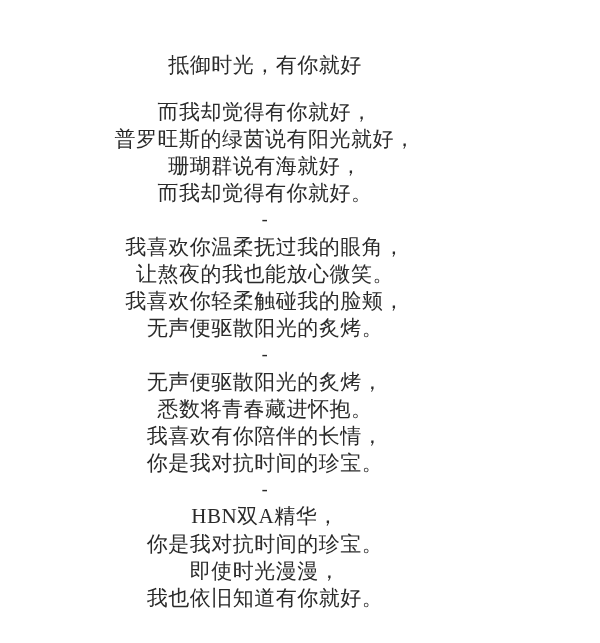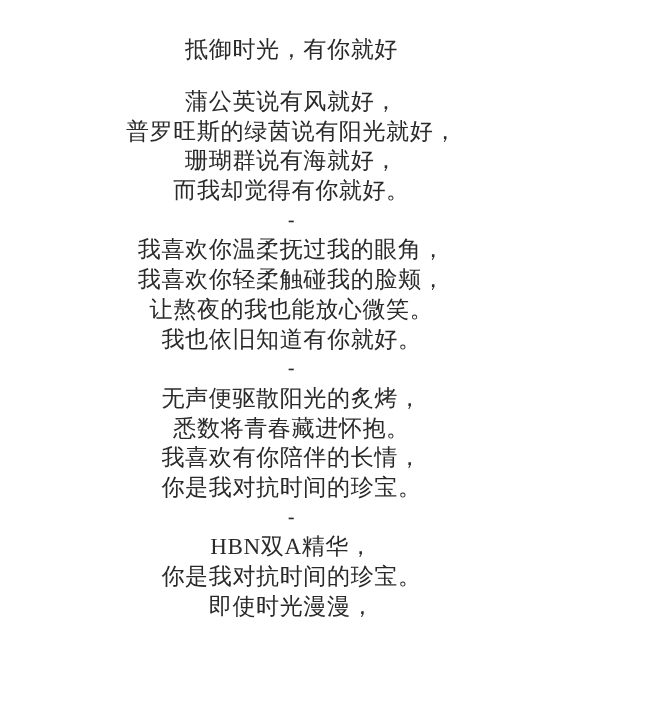--- a/index.html
+++ b/index.html
@@ -8,21 +8,21 @@
   }
   body {
     width: 600px;
     height: 643px;
     background: #ffffff;
     overflow: hidden;
     font-family: "Liberation Sans", "DejaVu Sans", sans-serif;
   }
   .poem {
     width: 530px;
-    padding-top: 32px;
+    padding-top: 51px;
     box-sizing: border-box;
     text-align: center;
     color: #2a2a2a;
     font-size: 21px;
     line-height: 27px;
     letter-spacing: 0.5px;
   }
   .line {
     height: 27px;
     white-space: nowrap;
@@ -36,37 +36,38 @@
   .brand-line {
     font-family: "Liberation Serif", "DejaVu Serif", serif;
   }
 </style>
 </head>
 <body>
 
 <div class="poem">
   <div class="line title">抵御时光，有你就好</div>
 
-  <div class="line">蒲公英说有风就好，</div>
+  <div class="line">而我却觉得有你就好，</div>
   <div class="line">普罗旺斯的绿茵说有阳光就好，</div>
   <div class="line">珊瑚群说有海就好，</div>
   <div class="line">而我却觉得有你就好。</div>
 
   <div class="line separator">-</div>
 
   <div class="line">我喜欢你温柔抚过我的眼角，</div>
+  <div class="line">让熬夜的我也能放心微笑。</div>
   <div class="line">我喜欢你轻柔触碰我的脸颊，</div>
-  <div class="line">让熬夜的我也能放心微笑。</div>
-  <div class="line">我也依旧知道有你就好。</div>
+  <div class="line">无声便驱散阳光的炙烤。</div>
 
   <div class="line separator">-</div>
 
   <div class="line">无声便驱散阳光的炙烤，</div>
   <div class="line">悉数将青春藏进怀抱。</div>
   <div class="line">我喜欢有你陪伴的长情，</div>
   <div class="line">你是我对抗时间的珍宝。</div>
 
   <div class="line separator">-</div>
 
   <div class="line brand-line">HBN双A精华，</div>
   <div class="line">你是我对抗时间的珍宝。</div>
   <div class="line">即使时光漫漫，</div>
+  <div class="line">我也依旧知道有你就好。</div>
 </div>
 
 </body></html>

